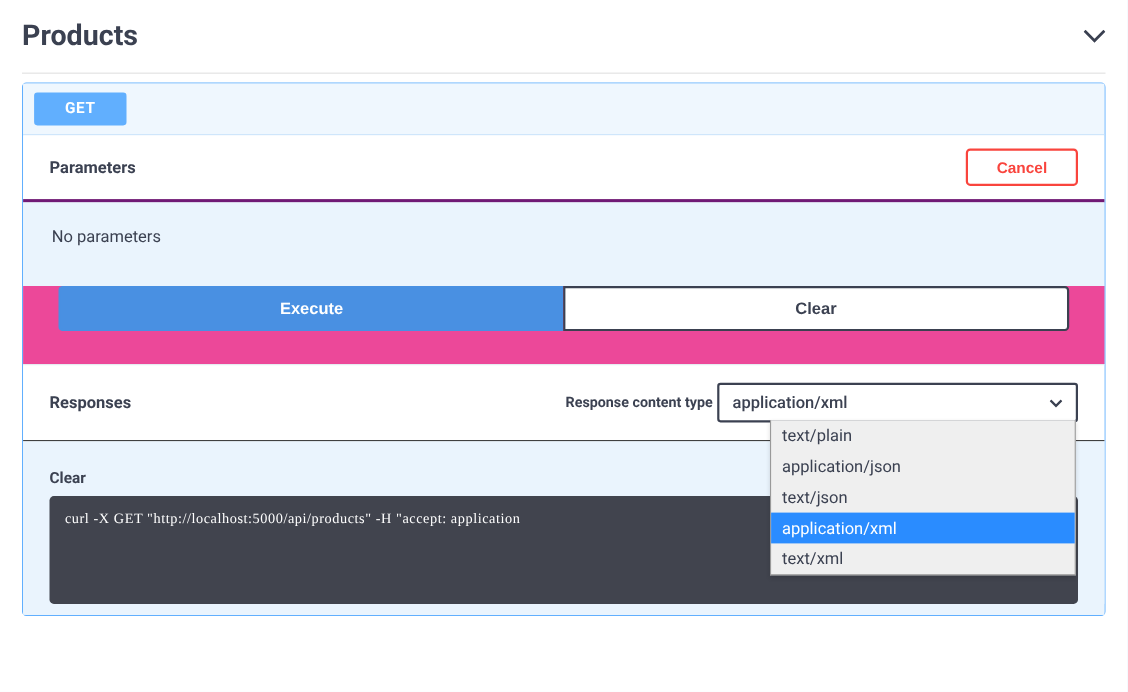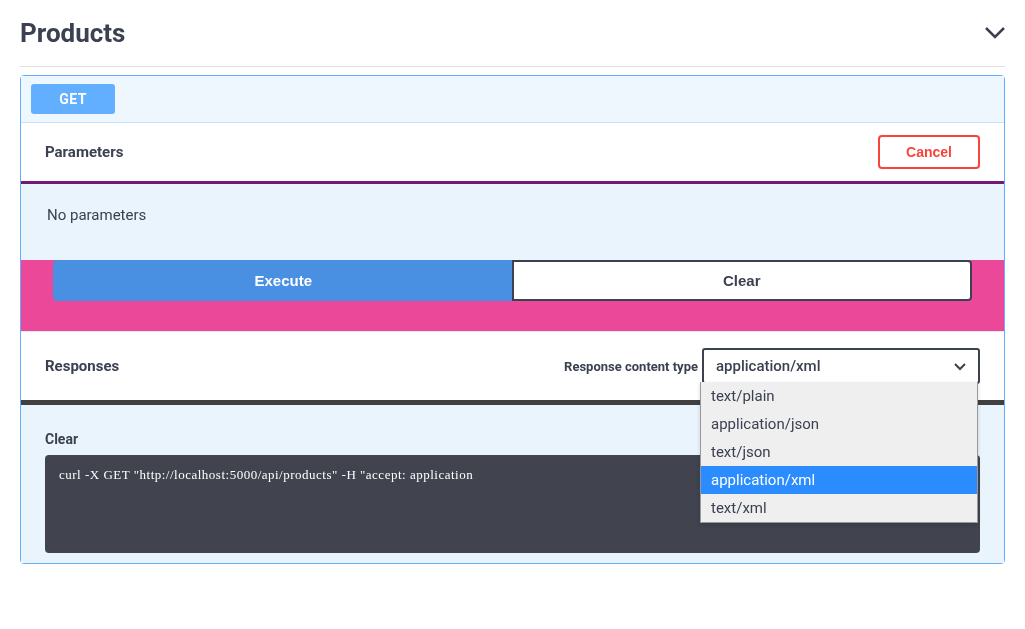--- a/index.html
+++ b/index.html
@@ -120,21 +120,21 @@
       border: 2px solid #3b4151;
       border-radius: 0 4px 4px 0;
     }
     .responses-header {
       display: flex;
       justify-content: space-between;
       align-items: center;
       padding: 16px 24px 16px;
       background: #fff;
       border-top: 1px solid #e4eaf0;
-      border-bottom: 5px solid #404040;
+      border-bottom: 1px solid #404040;
       position: relative;
     }
     .responses-title {
       font-weight: 700;
       font-size: 15px;
       color: #3b4151;
     }
     .content-type-area {
       display: flex;
       align-items: center;
@@ -144,21 +144,21 @@
     .content-type-label {
       font-size: 13px;
       font-weight: 700;
       color: #3b4151;
     }
     .select-box {
       border: 2px solid #3b4151;
       border-radius: 3px;
       background: #fff;
       padding: 7px 12px;
-      width: 278px;
+      width: 328px;
       font-size: 15px;
       font-weight: 500;
       color: #3b4151;
       display: flex;
       justify-content: space-between;
       align-items: center;
       cursor: pointer;
       position: relative;
     }
     .select-chevron {

